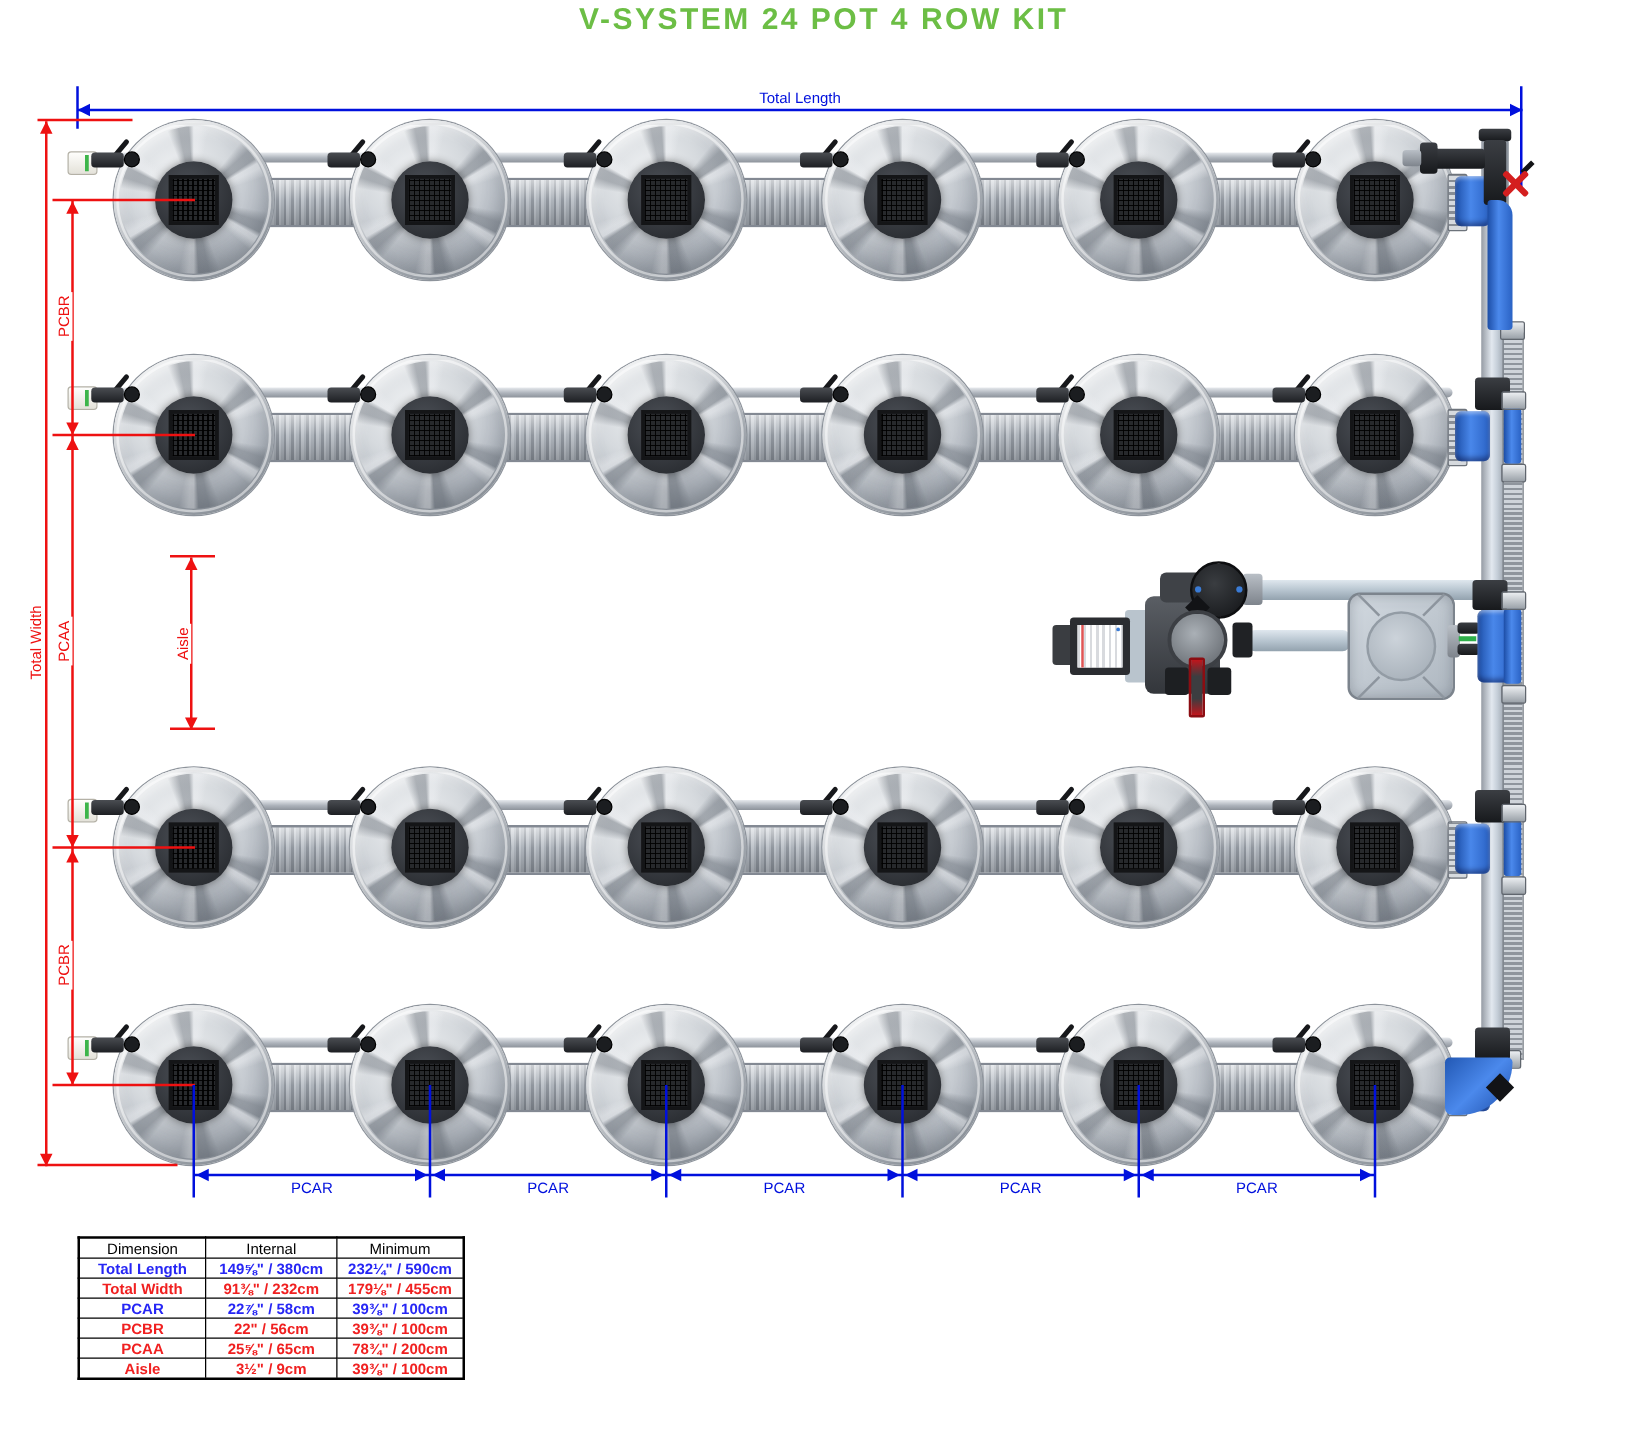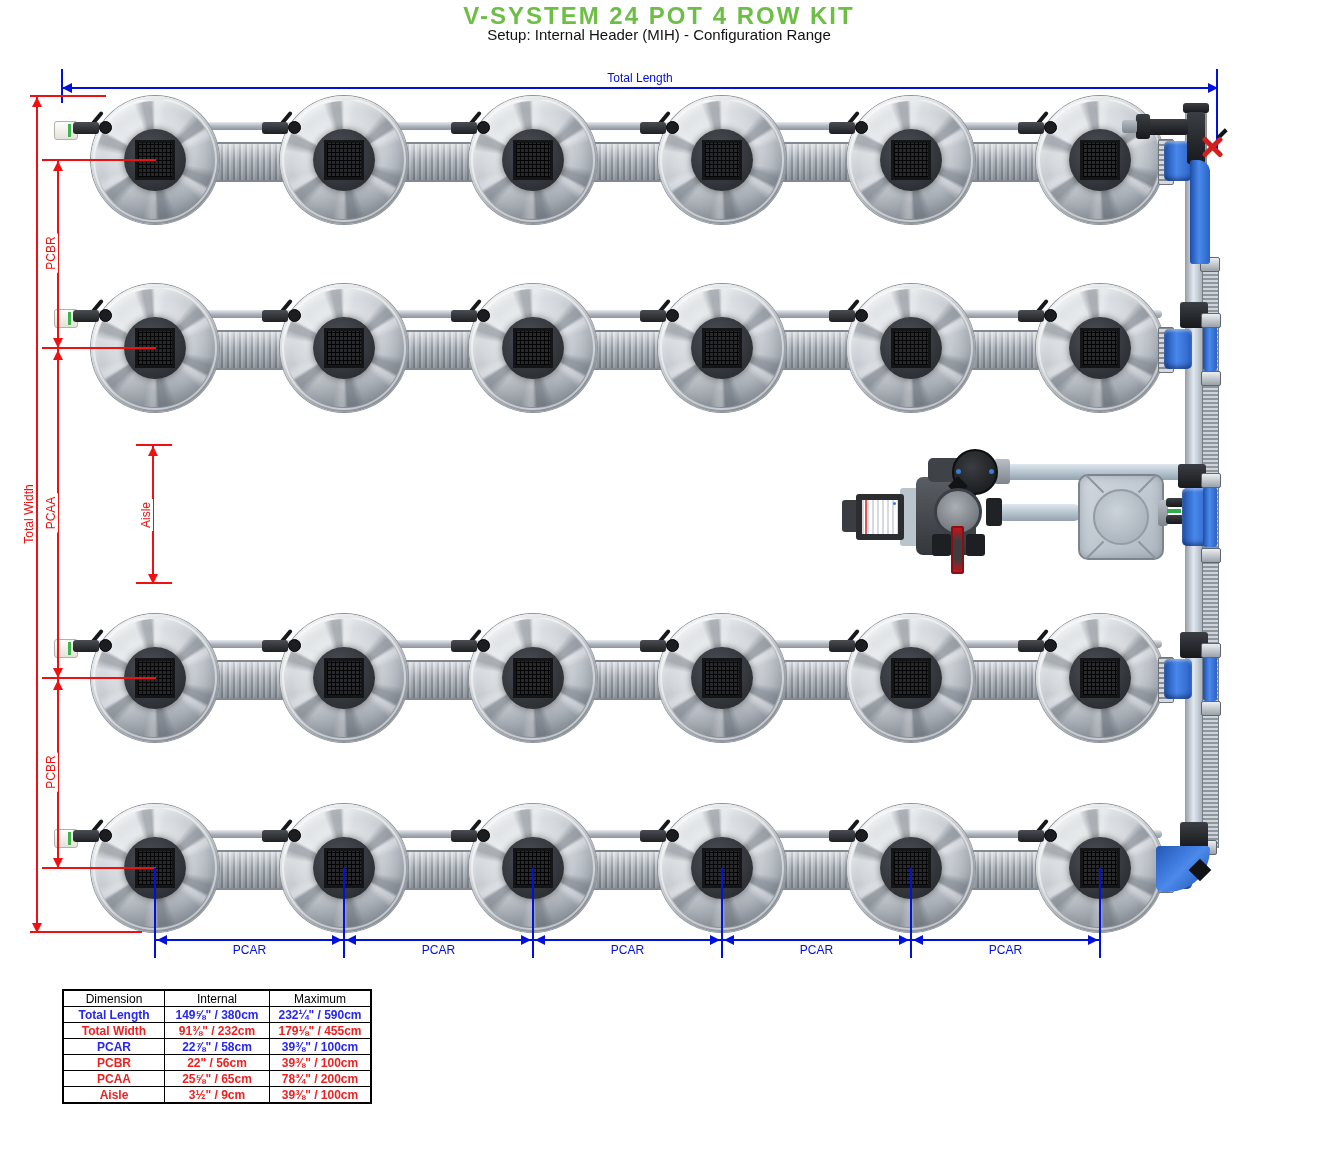--- a/index.html
+++ b/index.html
@@ -116,21 +116,20 @@
   .dims-table th:nth-child(1){width:92px;} .dims-table th:nth-child(2){width:96px;} .dims-table th:nth-child(3){width:92px;}
   .row-blue td{color:var(--tblue);font-weight:bold;}
   .row-red td{color:var(--tred);font-weight:bold;}
 </style>
 </head>
 <body>
 
 <div class="page" id="page">
 
   <div class="title">V-SYSTEM 24 POT 4 ROW KIT</div>
-  <div class="subtitle">Setup: Internal Header (MIH) - Configuration Range</div>
 
   <div class="tank">
     <div class="crease" style="left:3px;top:7px;transform:rotate(45deg);"></div>
     <div class="crease" style="right:3px;top:7px;transform:rotate(-45deg);"></div>
     <div class="crease" style="left:3px;bottom:7px;transform:rotate(-45deg);"></div>
     <div class="crease" style="right:3px;bottom:7px;transform:rotate(45deg);"></div>
     <div class="tank-circle"></div>
   </div>
   <div class="graycoup" style="left:1158px;top:500px;width:10px;height:26px;"></div>
   <div class="blackfit" style="left:1166px;top:498px;width:18px;height:9px;"></div>
@@ -167,21 +166,21 @@
   <div class="ar ar-d red" style="left:148px;top:574px;"></div>
   <div class="hline red" style="left:136px;top:444px;width:36px;"></div>
   <div class="hline red" style="left:136px;top:582px;width:36px;"></div>
   <div class="vlbl red" style="left:146px;top:515px;">Aisle</div>
 
   <table class="dims-table">
     <thead>
       <tr>
         <th>Dimension</th>
         <th>Internal</th>
-        <th>Maximum</th>
+        <th>Minimum</th>
       </tr>
     </thead>
     <tbody>
       <tr class="row-blue">
         <td>Total Length</td>
         <td>149⅝" / 380cm</td>
         <td>232¼" / 590cm</td>
       </tr>
       <tr class="row-red">
         <td>Total Width</td>

